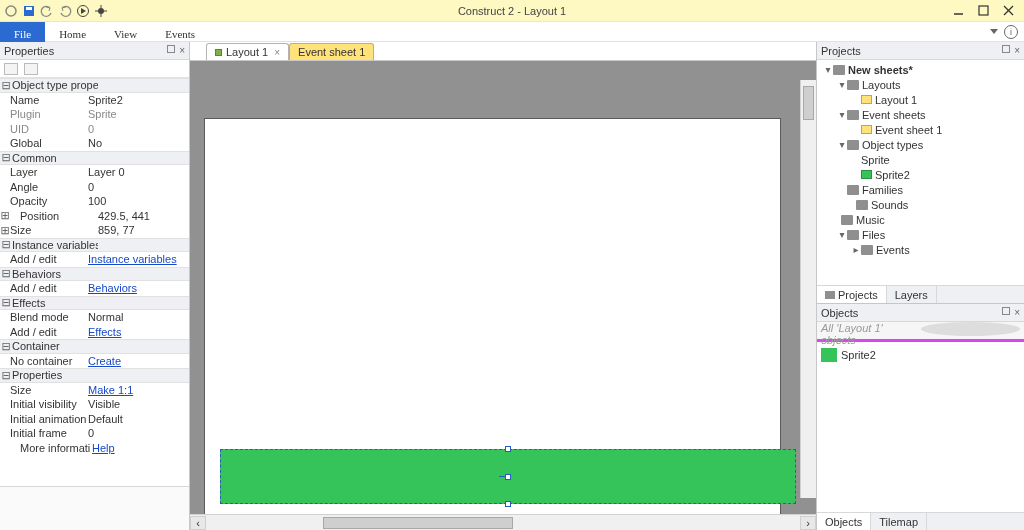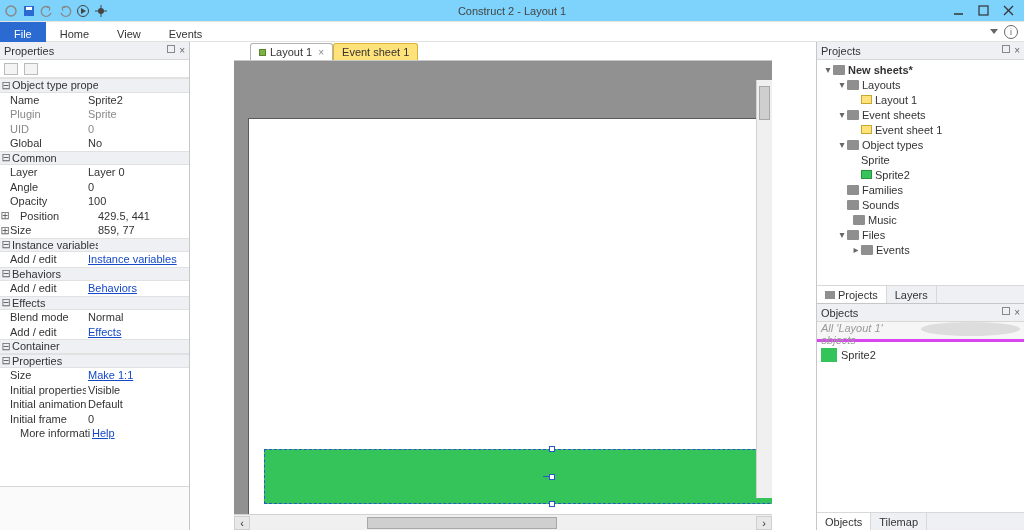--- a/index.html
+++ b/index.html
@@ -1,34 +1,34 @@
 <!DOCTYPE html>
 <html><head>
 <meta charset="utf-8">
 <style>
 * { box-sizing: border-box; margin: 0; padding: 0; font-family: "Segoe UI", Tahoma, sans-serif; font-size: 11px; color: #333; }
 body { width: 1024px; height: 530px; background: #fff; overflow: hidden; position: relative; }
 
 
-.titlebar { height: 22px; background: #7dd3fc; display: flex; align-items: center; position: relative; border-bottom: 1px solid #e5e5e5; }
+.titlebar { height: 22px; background: #fef9c3; display: flex; align-items: center; position: relative; border-bottom: 1px solid #e5e5e5; }
 .titlebar-left { display: flex; gap: 4px; padding-left: 4px; align-items: center; }
 .tb-icon { width: 14px; height: 14px; display: inline-block; }
 .titlebar-title { position: absolute; left: 50%; transform: translateX(-50%); font-size: 11px; color: #444; }
 .titlebar-right { margin-left: auto; display: flex; gap: 14px; padding-right: 10px; align-items: center; }
 
 
 .menubar { height: 20px; background: #fff; display: flex; align-items: stretch; border-bottom: 1px solid #e1e1e1; position: relative; }
-.menu-item { padding: 12px 14px; display: flex; align-items: center; color: #333; cursor: default; }
+.menu-item { padding: 12px 14px; display: flex; align-items: center; color: #333; cursor: default; font-family: Liberation Serif, serif; }
 .menu-item.file { background: #2b6bd1; color: #fff; }
 .ribbon-toggle { margin-left: auto; display: flex; align-items: center; gap: 6px; padding-right: 6px; }
 .ribbon-toggle .caret { width: 0; height: 0; border-left: 4px solid transparent; border-right: 4px solid transparent; border-top: 5px solid #666; }
 .ribbon-toggle .help { width: 14px; height: 14px; border-radius: 50%; border: 1px solid #666; display: flex; align-items: center; justify-content: center; font-size: 9px; color: #666; }
 
 
-.main { display: flex; height: 488px; gap: 44px; }
+.main { display: flex; height: 488px; }
 
 
 .panel-header { height: 18px; background: #eef0f3; border-bottom: 1px solid #d8d8d8; display: flex; align-items: center; padding: 0 4px; font-size: 11px; color: #333; position: relative; }
 .panel-header .pin { margin-left: auto; display: flex; gap: 4px; }
 .pin-icon { width: 8px; height: 8px; border: 1px solid #888; }
 .close-x { font-size: 10px; color: #666; }
 
 
 .left { width: 190px; border-right: 1px solid #c7c7c7; display: flex; flex-direction: column; background: #fff; }
 .prop-toolbar { height: 18px; border-bottom: 1px solid #e1e1e1; display: flex; gap: 6px; align-items: center; padding: 0 4px; }
@@ -256,30 +256,34 @@
           <span class="val">Normal</span>
         </div>
       <div class="prop-row">
           <span class="lbl">Add / edit</span>
           <span class="val link">Effects</span>
         </div>
       <div class="prop-row section">
           <span class="exp">⊟</span>
           <span class="lbl">Container</span>
         </div>
+      <div class="prop-row">
+          <span class="lbl">No container</span>
+          <span class="val link">Create</span>
+        </div>
       <div class="prop-row section">
           <span class="exp">⊟</span>
           <span class="lbl">Properties</span>
         </div>
       <div class="prop-row">
           <span class="lbl">Size</span>
           <span class="val link">Make 1:1</span>
         </div>
       <div class="prop-row">
-          <span class="lbl">Initial properties</span>
+          <span class="lbl">Initial visibility</span>
           <span class="val">Visible</span>
         </div>
       <div class="prop-row">
           <span class="lbl">Initial animation</span>
           <span class="val">Default</span>
         </div>
       <div class="prop-row">
           <span class="lbl">Initial frame</span>
           <span class="val">0</span>
         </div>
@@ -367,25 +371,25 @@
             <span>Sprite</span>
           </div>
         <div class="tree-row" style="padding-left:44px">
             <span class="green-icon"></span>
             <span>Sprite2</span>
           </div>
         <div class="tree-row" style="padding-left:30px">
             <span class="folder-icon"></span>
             <span>Families</span>
           </div>
-        <div class="tree-row" style="padding-left:30px">
+        <div class="tree-row" style="padding-left:39px">
             <span class="folder-icon"></span>
             <span>Sounds</span>
           </div>
-        <div class="tree-row" style="padding-left:36px">
+        <div class="tree-row" style="padding-left:24px">
             <span class="folder-icon"></span>
             <span>Music</span>
           </div>
         <div class="tree-row" style="padding-left:20px">
             <span class="tw">▾</span>
             <span class="folder-icon"></span>
             <span>Files</span>
           </div>
         <div class="tree-row" style="padding-left:34px">
             <span class="tw">▸</span>

